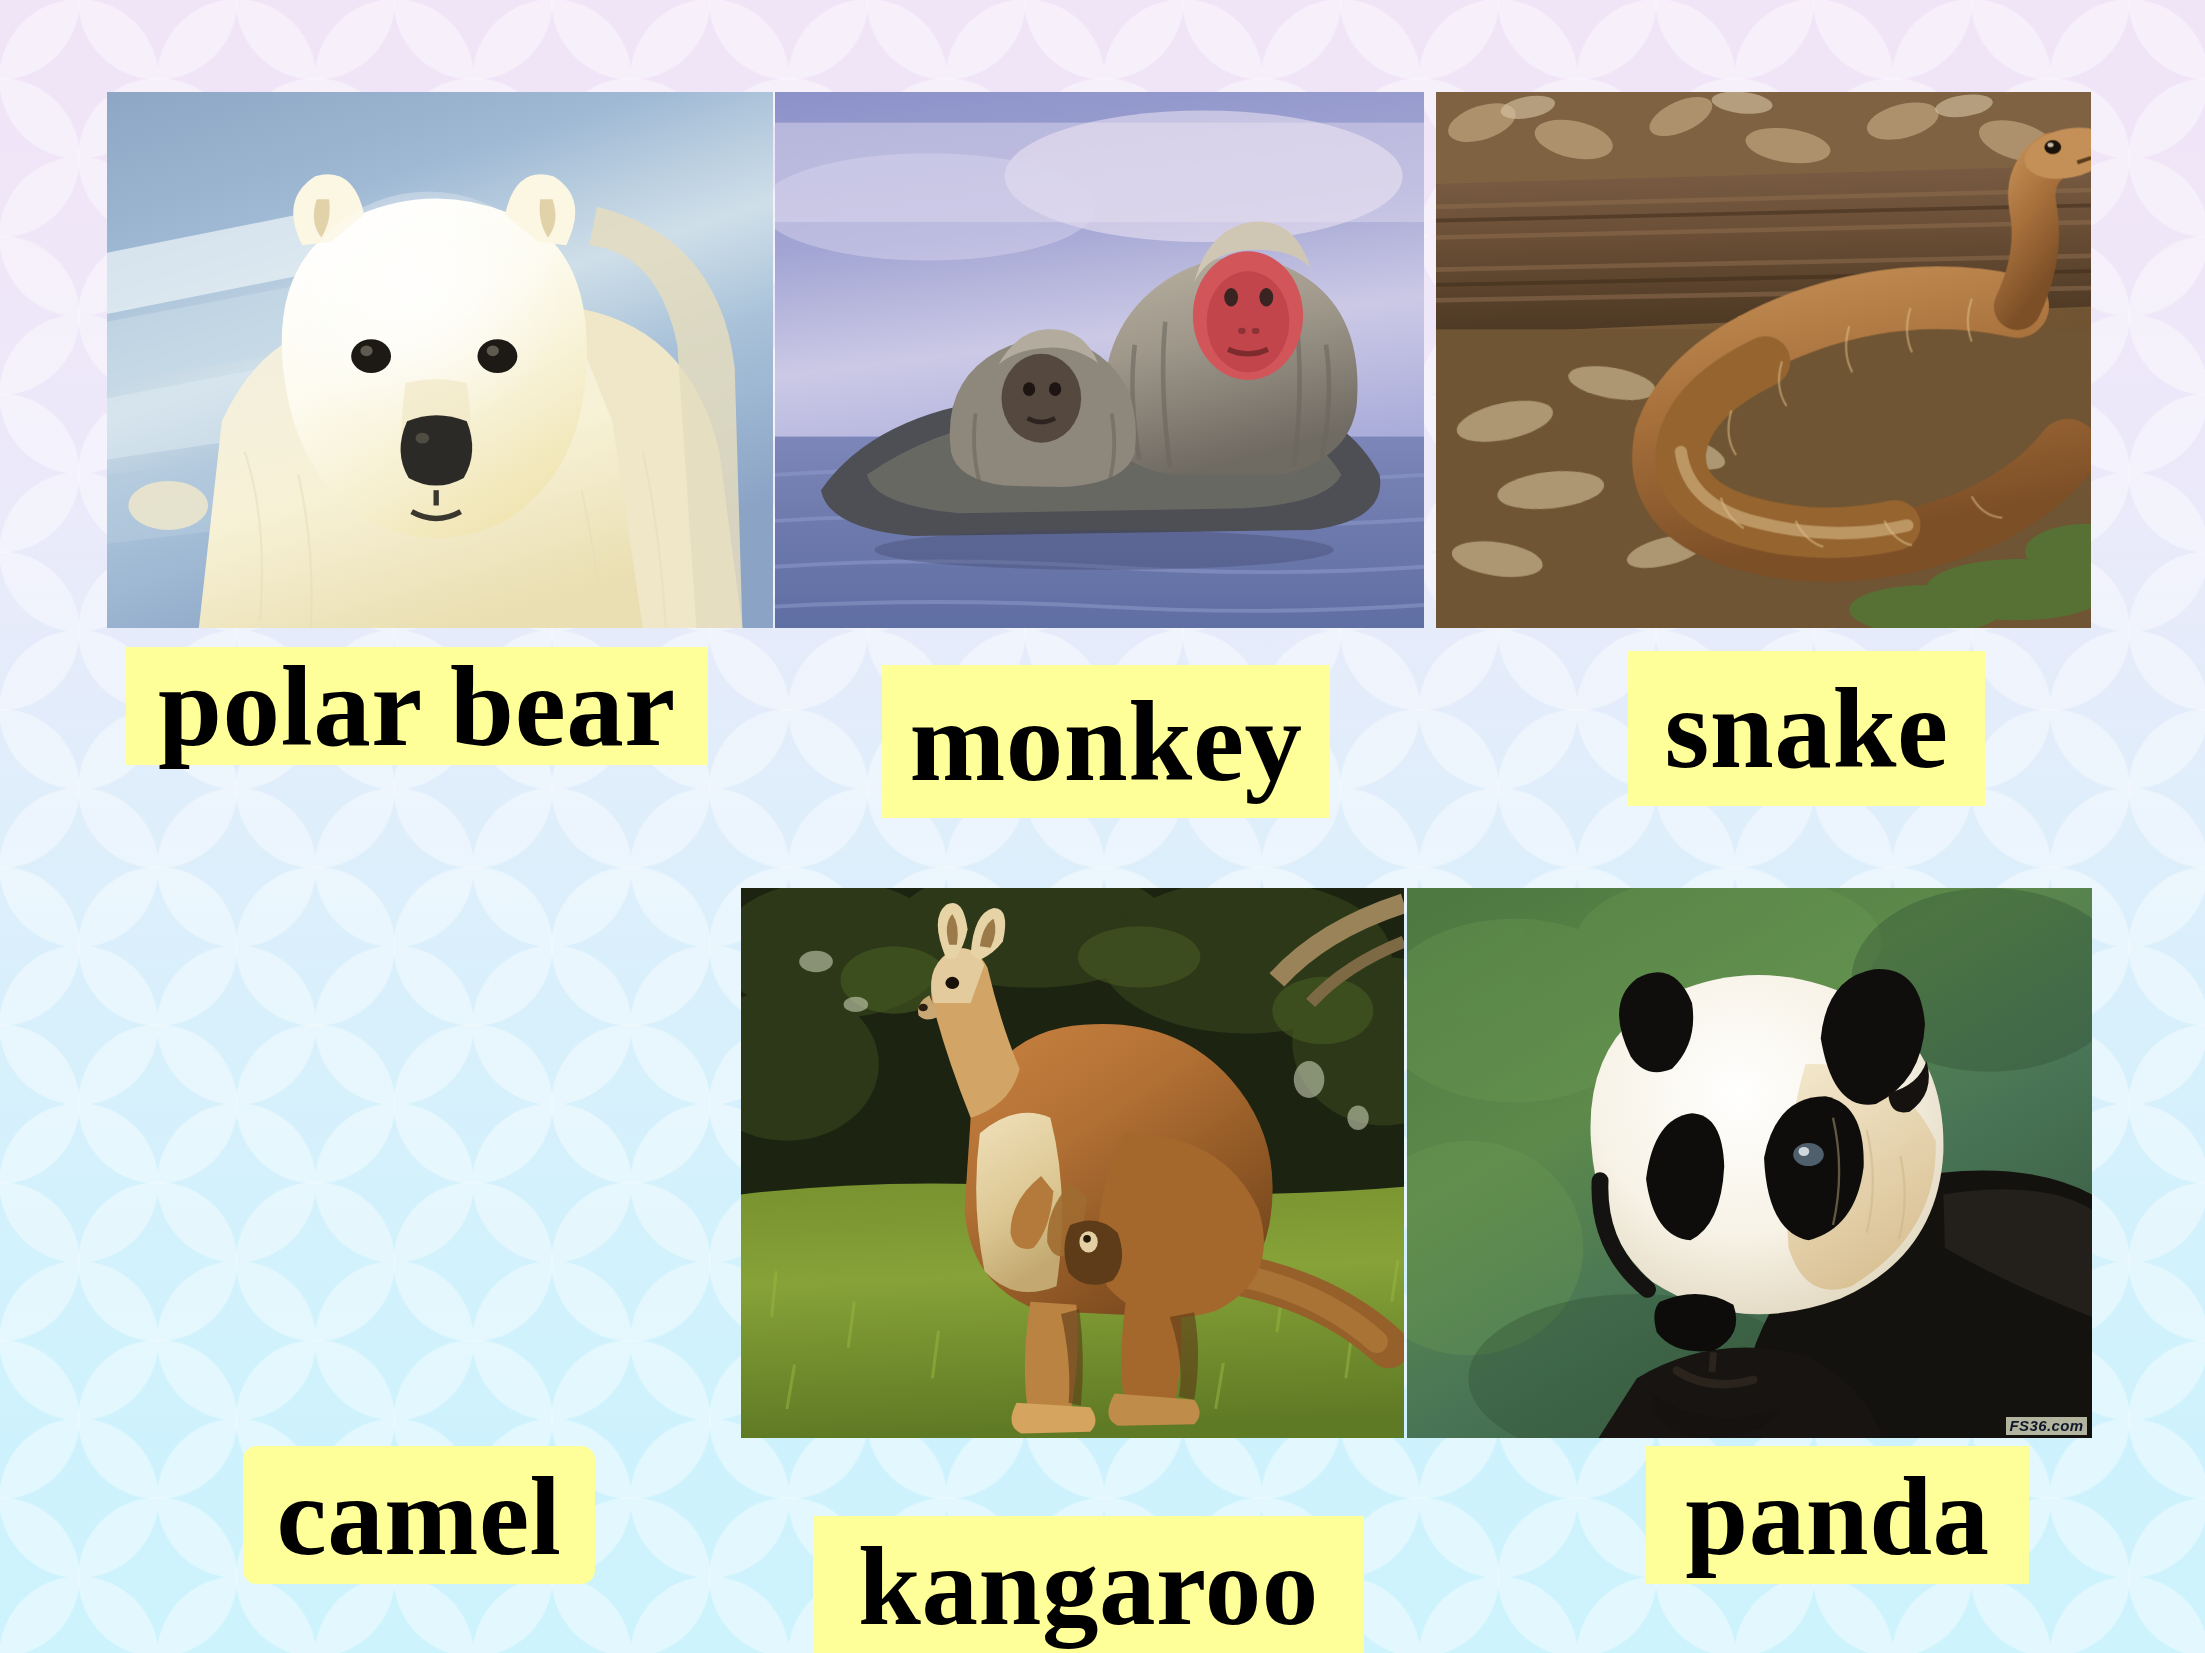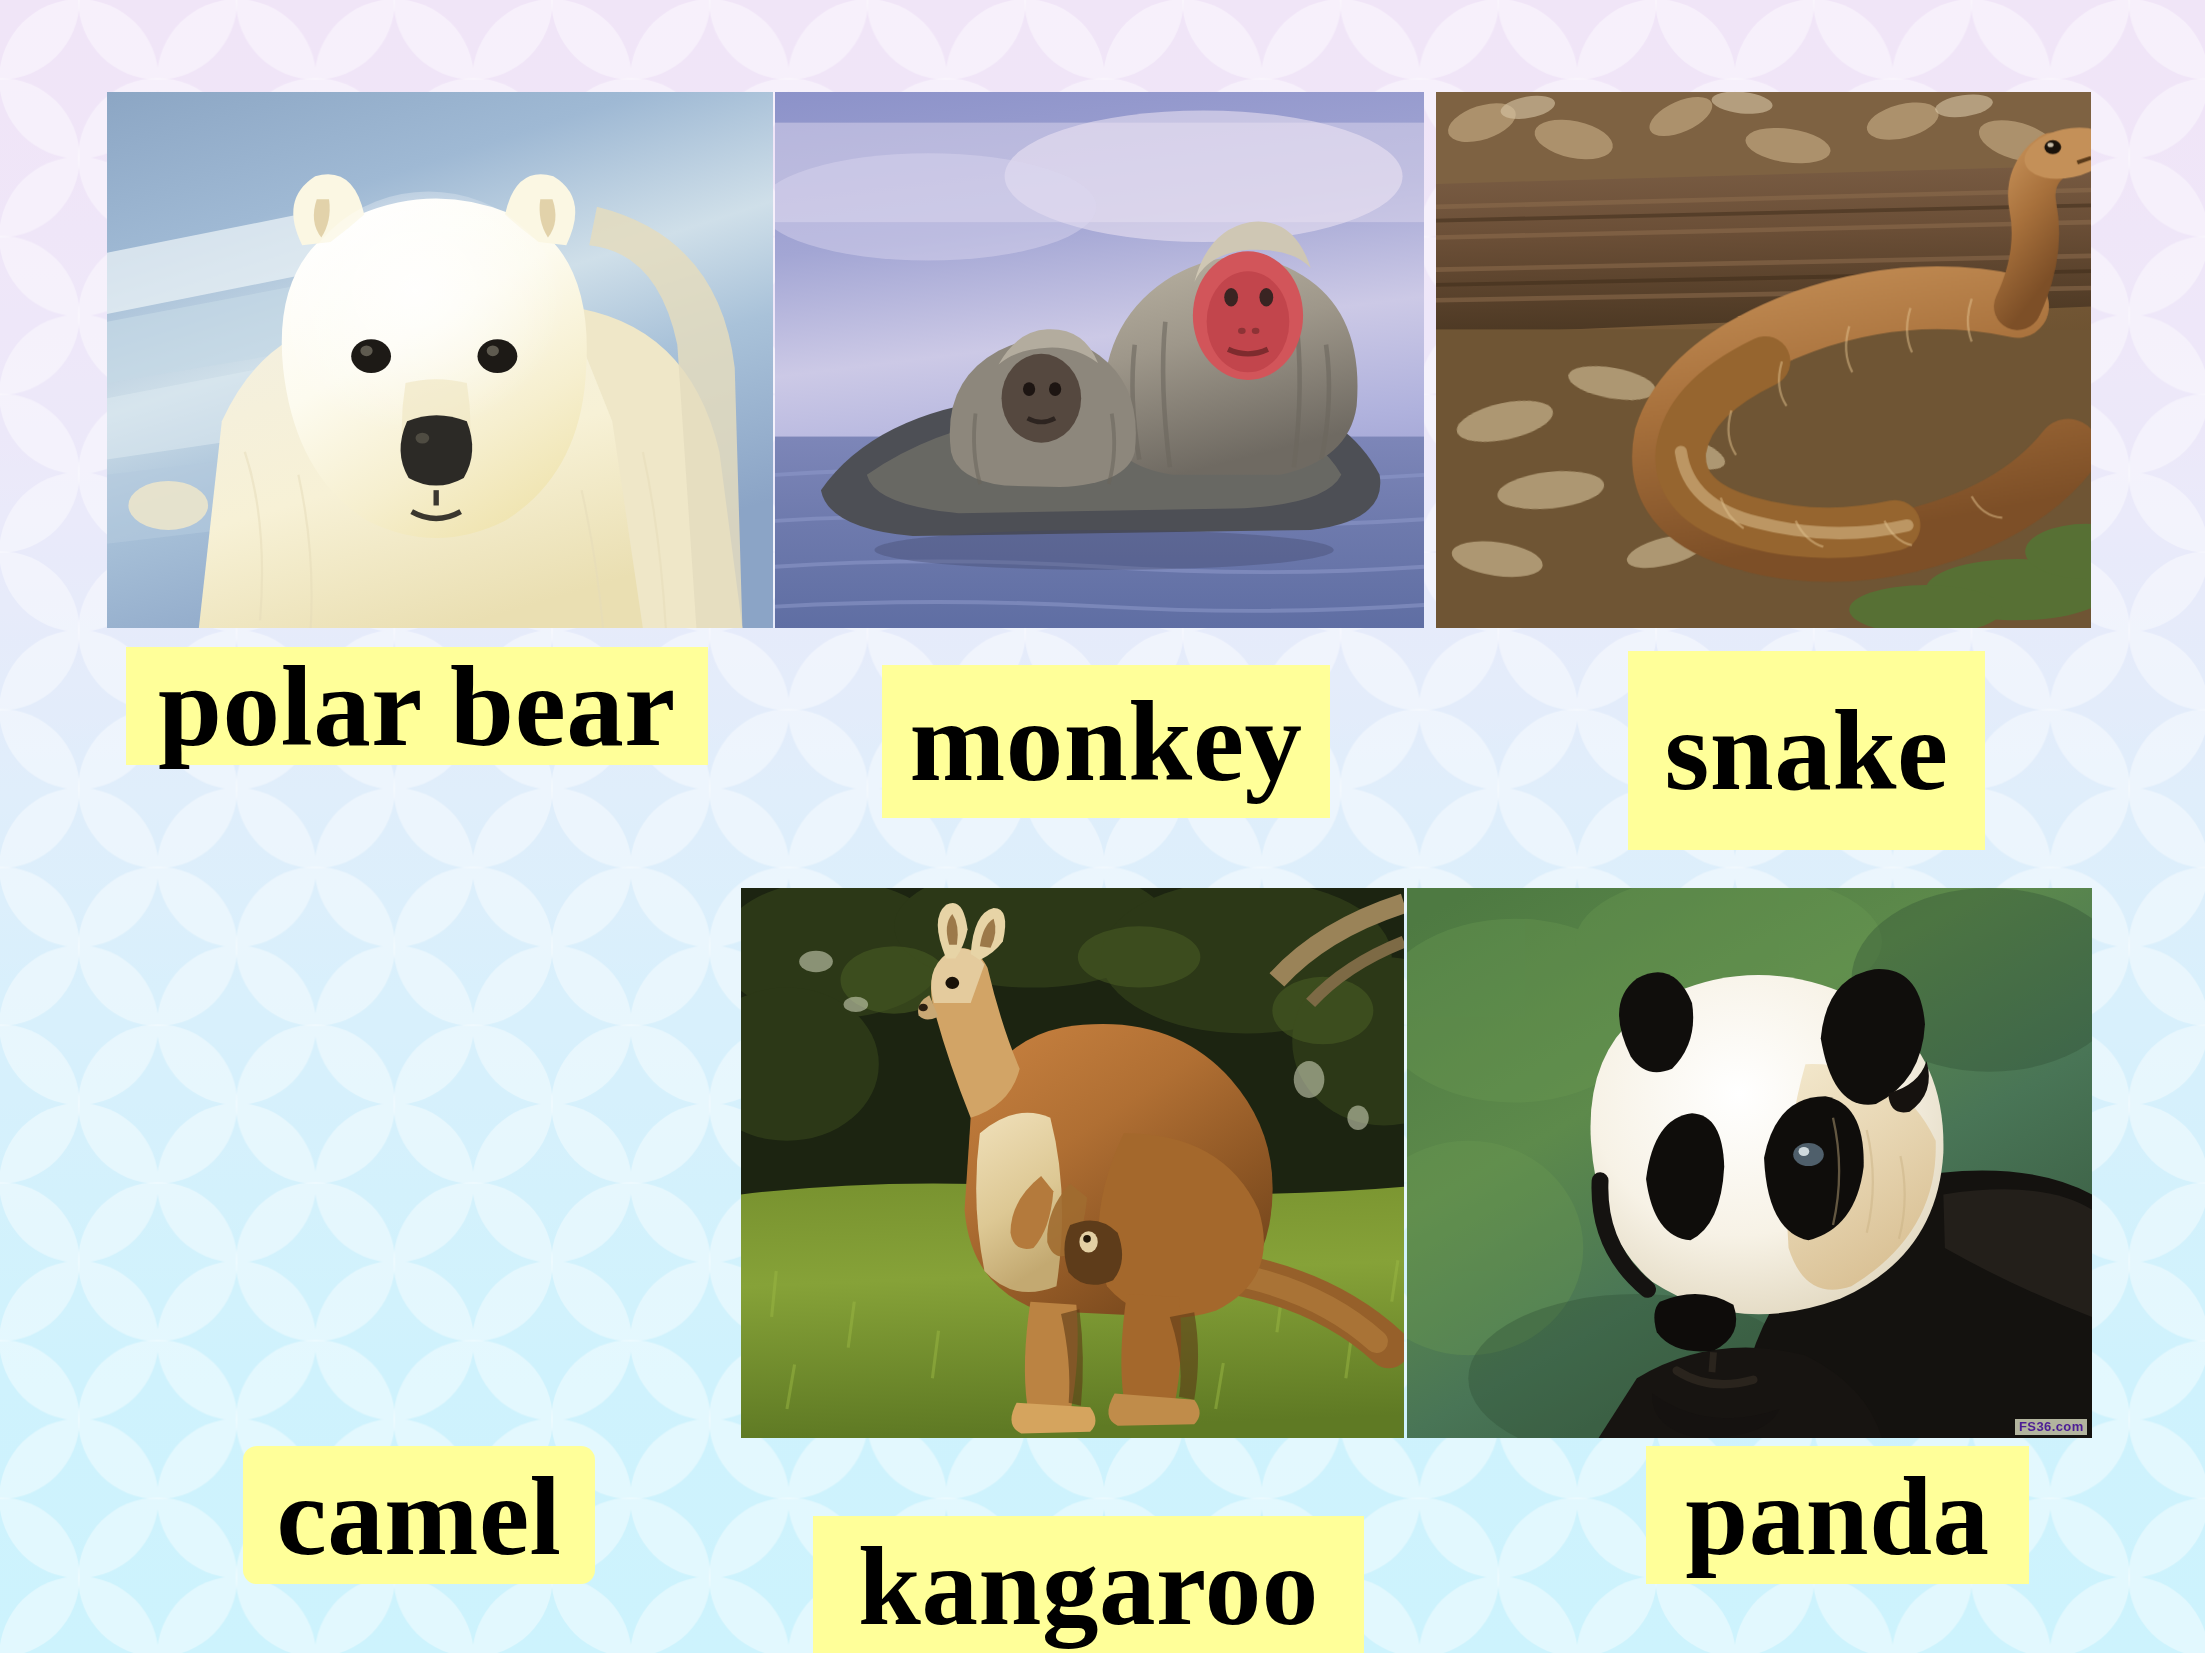--- a/index.html
+++ b/index.html
@@ -51,27 +51,28 @@
     align-items: center;
     justify-content: center;
     white-space: nowrap;
     letter-spacing: 0.005em;
   }
   .watermark {
     position: absolute;
     right: 4.6px;
     bottom: 3.1px;
     font-family: "Liberation Sans", sans-serif;
-    font-size: 13px;
+    font-size: 15px;
     font-weight: bold;
-    color: #4c1d95;
+    color: #0f172a;
     background: rgba(214, 216, 190, 0.82);
     padding: 0.8px 3.8px;
     letter-spacing: 0.4px;
     line-height: 1.1;
+    font-style: italic;
   }
 </style>
 </head>
 <body>
 
 <div id="slide">
 
   <svg id="pattern" viewBox="0 0 2880 2160" preserveAspectRatio="none" aria-hidden="true">
     <defs>
       <pattern id="circGrid" x="0" y="0" width="206" height="206" patternUnits="userSpaceOnUse">
@@ -323,21 +324,21 @@
   </div>
 
   <div class="label" style="left:126px; top:647px; width:582px; height:118px; font-size:115px;align-items:center;">
     <span>polar bear</span>
   </div>
 
   <div class="label" style="left:882px; top:665px; width:448px; height:153px; font-size:115px;">
     <span>monkey</span>
   </div>
 
-  <div class="label" style="left:1628px; top:651px; width:357px; height:199px; font-size:115px;">
+  <div class="label" style="left:1628px; top:651px; width:357px; height:155px; font-size:115px;">
     <span>snake</span>
   </div>
 
   <div class="tile" style="left:741px; top:888px; width:663px; height:550px;">
     <svg viewBox="0 0 866 718" preserveAspectRatio="none">
       <defs>
         <linearGradient id="kgGrass" x1="0" y1="0" x2="0.1" y2="1">
           <stop offset="0%" stop-color="#78922f"></stop>
           <stop offset="40%" stop-color="#86a238"></stop>
           <stop offset="100%" stop-color="#5f7a24"></stop>

